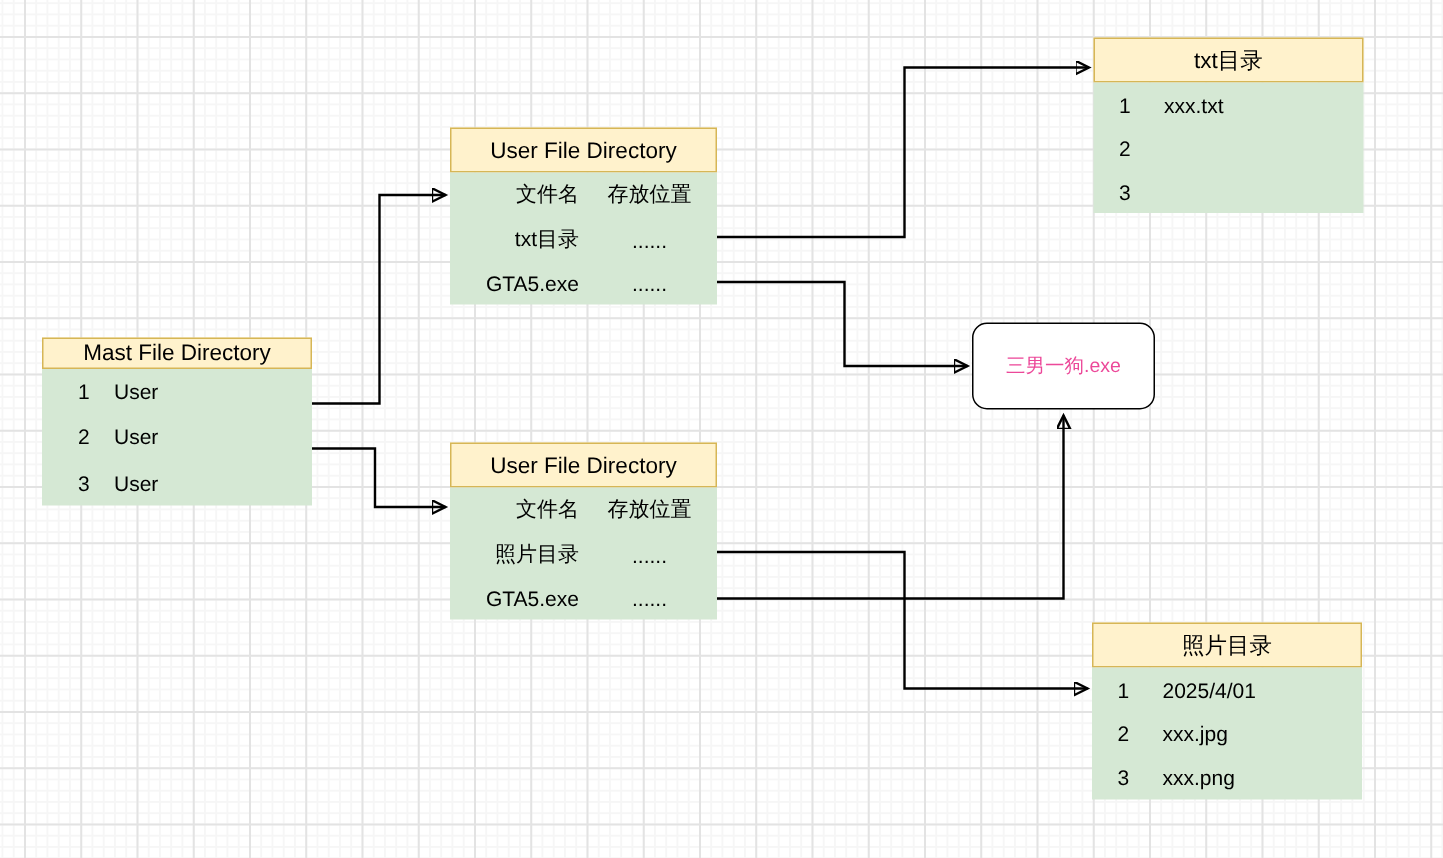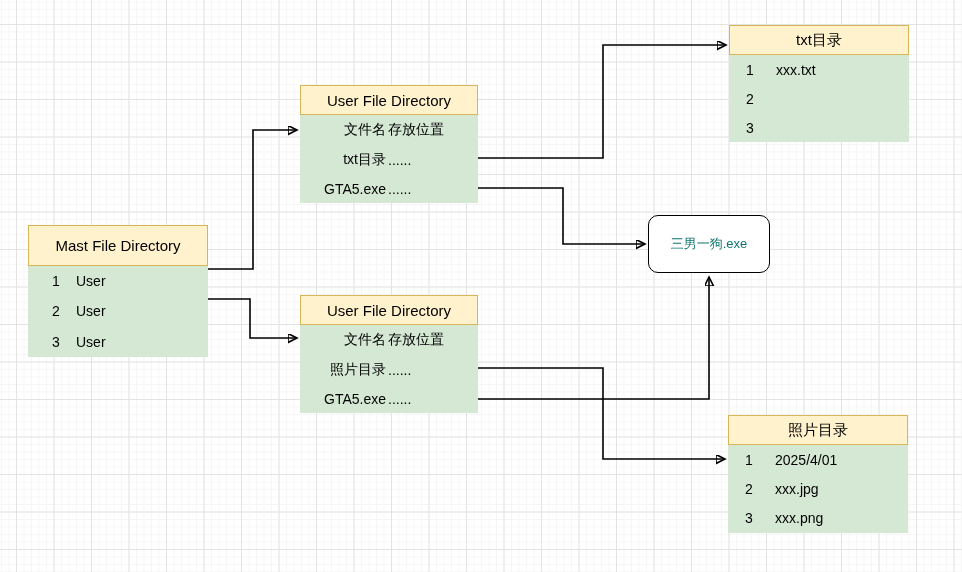--- a/index.html
+++ b/index.html
@@ -33,26 +33,26 @@
     display:flex;align-items:center;
     font-size:14px;color:#000;height:30px;
   }
   .trow.h29{height:29px;}
   .num{width:30px;flex:0 0 auto;}
   .pad17{padding-left:17px;}
   .pad24{padding-left:24px;}
   .pad24 .num{width:24px;}
   .val{flex:1;}
   .c1{width:86px;flex:0 0 auto;text-align:right;}
-  .c2{flex:1;padding-left:2px;text-align:left;}
+  .c2{flex:1;padding-left:2px;text-align:center;}
   .process{
     position:absolute;box-sizing:border-box;
     background:#FFFFFF;border:1.5px solid #000000;border-radius:10px;
     display:flex;align-items:center;justify-content:center;
-    font-size:13px;color:#0f766e;
+    font-size:13px;color:#ec4899;
   }
 </style>
 </head>
 <body>
 
 <div class="canvas">
 
   <svg class="edges" viewBox="0 0 962 572" xmlns="http://www.w3.org/2000/svg">
     <defs>
       <marker id="arr" markerUnits="userSpaceOnUse" markerWidth="12" markerHeight="12" refX="9" refY="4.5" orient="auto">
@@ -61,21 +61,21 @@
     </defs>
     <path d="M208,269 H253 V130 H297" marker-end="url(#arr)"></path>
     <path d="M208,299 H250 V338 H297" marker-end="url(#arr)"></path>
     <path d="M478,158 H603 V45 H726" marker-end="url(#arr)"></path>
     <path d="M478,188 H563 V244 H645" marker-end="url(#arr)"></path>
     <path d="M478,368 H603 V459 H725" marker-end="url(#arr)"></path>
     <path d="M478,399 H709 V277" marker-end="url(#arr)"></path>
   </svg>
 
   <div class="node" style="left:28px;top:225px;width:180px;">
-    <div class="thead" style="height:41px;">Mast File Directory</div>
+    <div class="thead" style="height:21px;">Mast File Directory</div>
     <div class="tbody">
       <div class="trow pad24">
         <span class="num">1</span>
         <span class="val">User</span>
       </div>
       <div class="trow pad24">
         <span class="num">2</span>
         <span class="val">User</span>
       </div>
       <div class="trow pad24" style="height:31px;">

